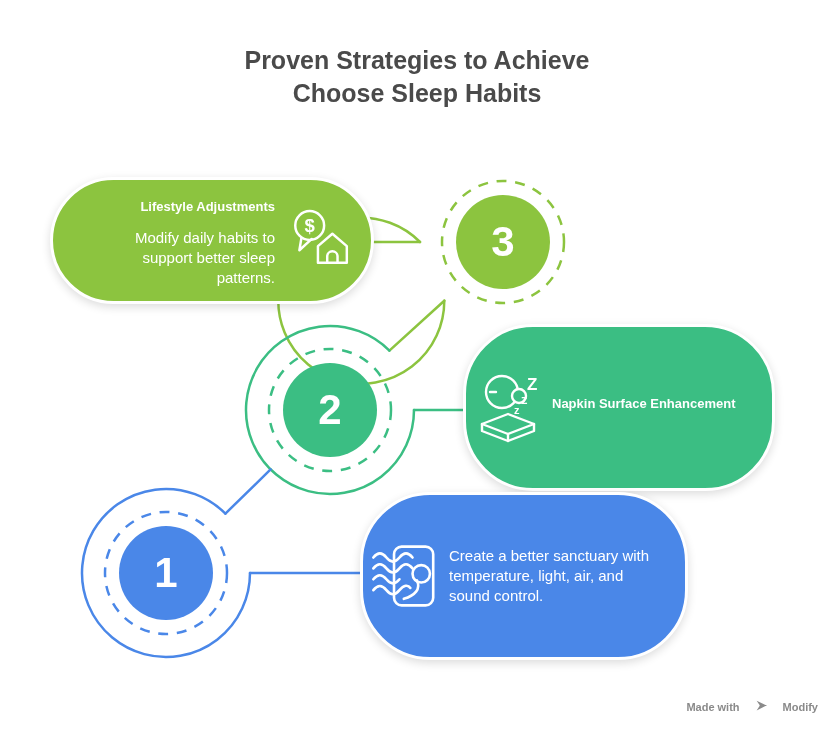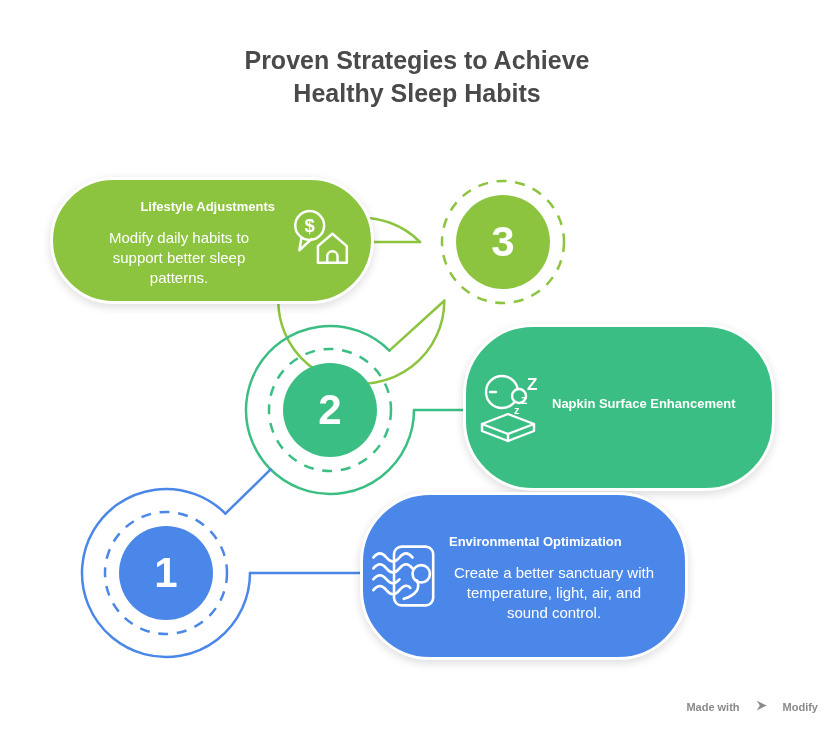--- a/index.html
+++ b/index.html
@@ -20,21 +20,21 @@
   }
   .num1{left:126px;top:533px;}
   .num2{left:290px;top:370px;}
   .num3{left:463px;top:202px;}
   .card{
     position:absolute;box-sizing:border-box;border:3px solid #ffffff;
     display:flex;align-items:center;color:#ffffff;
     box-shadow:0 3px 10px rgba(0,0,0,0.14);
   }
   .card-title{font-size:13px;font-weight:bold;line-height:25px;margin:0 0 9px 0;}
-  .card-body{font-size:15px;line-height:20px;font-weight:normal;text-align:center;}
+  .card-body{font-size:15px;line-height:20px;font-weight:normal;}
   .card-green{
     left:50px;top:177px;width:324px;height:127px;border-radius:64px;
     background:var(--c-lime);padding:0 18px 0 30px;
   }
   .card-green .txt{flex:1;text-align:right;padding-right:12px;}
   .card-teal{
     left:463px;top:324px;width:312px;height:167px;border-radius:70px;
     background:var(--c-teal);padding:0 26px 0 12px;
   }
   .card-teal .txt{flex:1;text-align:left;padding-left:10px;}
@@ -50,21 +50,21 @@
     font-size:11px;font-weight:600;color:#8a8a8a;margin-left:27px;
   }
 </style>
 </head>
 <body>
 
 <div class="canvas">
 
   <h1 class="title">
     <span>Proven Strategies to Achieve</span>
-    <span>Healthy Sleep Habits</span>
+    <span>Choose Sleep Habits</span>
   </h1>
 
   <svg class="diagram" viewBox="0 0 834 731">
 
     <g>
       <path d="M 420 242 A 83 83 0 1 0 444.3 300.7" fill="none" style="stroke:var(--c-lime)" stroke-width="2.5" stroke-linecap="round"></path>
       <circle cx="503" cy="242" r="61" fill="none" style="stroke:var(--c-lime)" stroke-width="2.5" stroke-dasharray="10 8.7"></circle>
       <circle cx="503" cy="242" r="47" style="fill:var(--c-lime)"></circle>
       <path d="M 374 242 L 420 242" fill="none" style="stroke:var(--c-lime)" stroke-width="2.5" stroke-linecap="round"></path>
       <path d="M 444.3 300.7 L 389.4 350.6" fill="none" style="stroke:var(--c-lime)" stroke-width="2.5" stroke-linecap="round"></path>
@@ -131,21 +131,20 @@
         <rect x="21" y="7" width="36" height="54" rx="7"></rect>
         <circle cx="46" cy="32" r="8"></circle>
         <path d="M 2 17 c 4 -5 8 -5 12 0 c 4 5 8 5 12 0 c 4 -5 8 -5 12 0"></path>
         <path d="M 2 27 c 4 -5 8 -5 12 0 c 4 5 8 5 12 0 c 4 -5 8 -5 12 0"></path>
         <path d="M 2 37 c 4 -5 8 -5 12 0 c 4 5 8 5 12 0"></path>
         <path d="M 2 47 c 4 -5 8 -5 12 0 c 4 5 8 5 12 0 c 4 -5 8 -5 10 -2"></path>
         <path d="M 30 55 C 40 52 46 46 42 38"></path>
       </svg>
     </span>
     <div class="txt">
-      <div class="card-title" style="max-width:210px;">Environmental Optimization</div>
       <div class="card-body" style="max-width:235px;">Create a better sanctuary with temperature, light, air, and sound control.</div>
     </div>
   </div>
 
   <div class="watermark">
     <span>Made with</span>
     <span>
       <svg width="13" height="13" viewBox="0 0 16 16" fill="#8a8a8a">
         <path d="M2 2 L14 8 L2 14 L6 8 Z"></path>
         <path d="M6 8 L14 8" stroke="#8a8a8a" stroke-width="1.2"></path>

